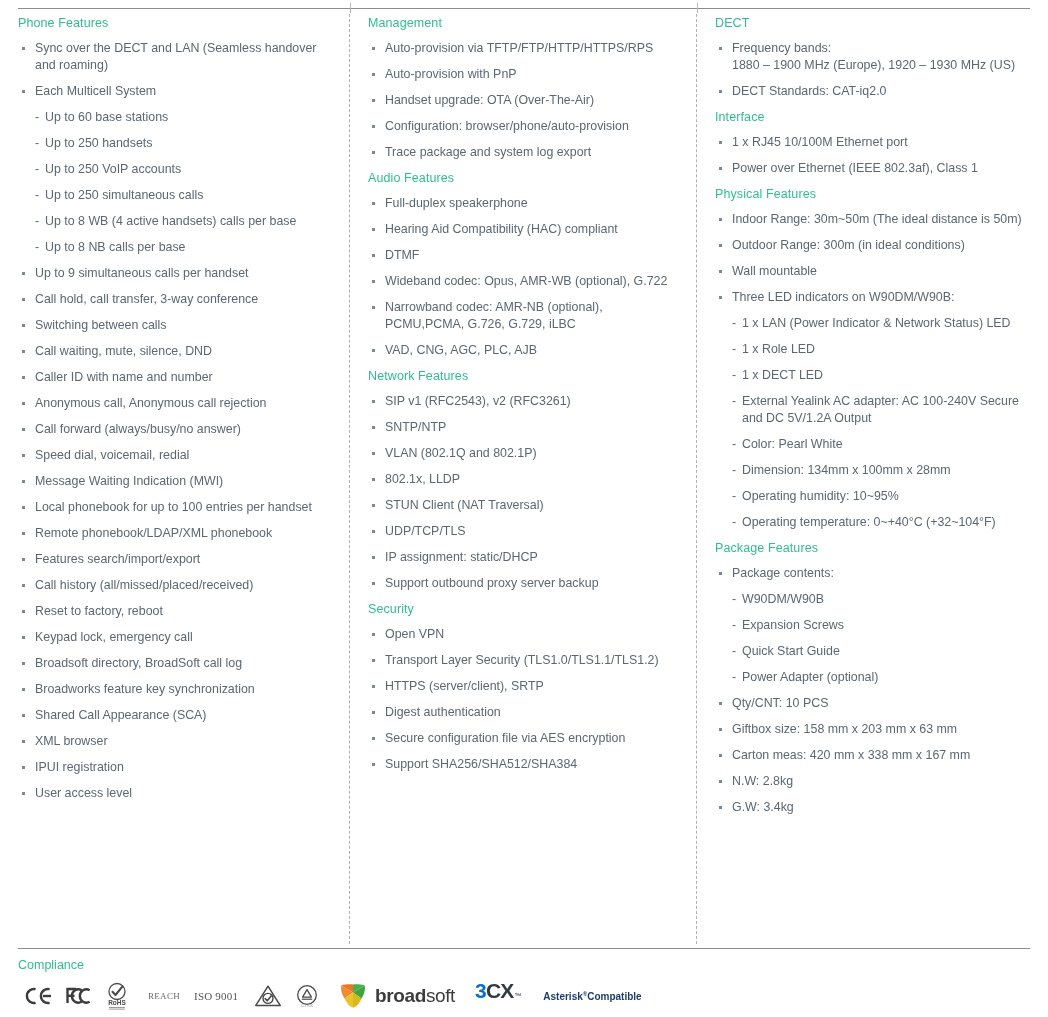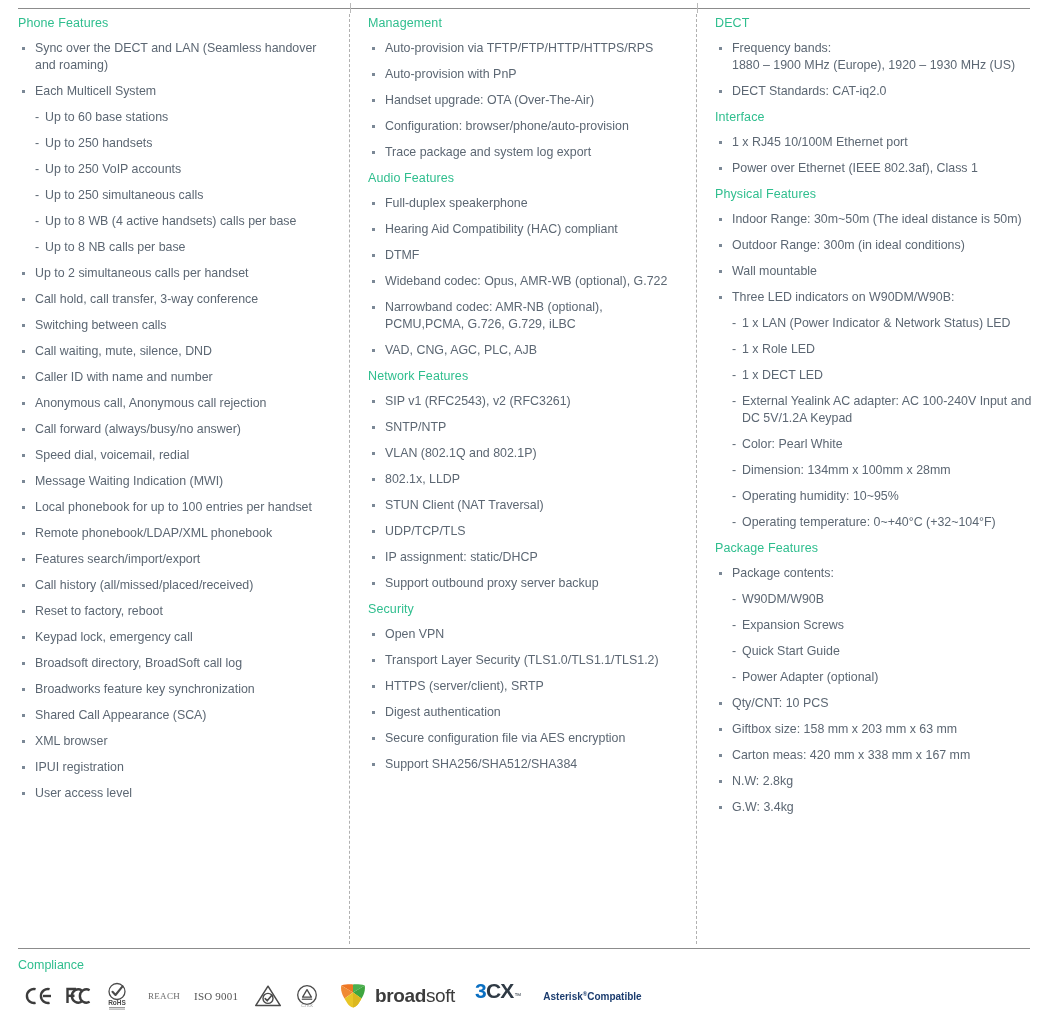--- a/index.html
+++ b/index.html
@@ -145,21 +145,21 @@
         <ul class="feat">
           <li><span>Sync over the DECT and LAN (Seamless handover and roaming)</span></li>
           <li><span>Each Multicell System</span><ul class="sub">
               <li>Up to 60 base stations</li>
               <li>Up to 250 handsets</li>
               <li>Up to 250 VoIP accounts</li>
               <li>Up to 250 simultaneous calls</li>
               <li>Up to 8 WB (4 active handsets) calls per base</li>
               <li>Up to 8 NB calls per base</li>
             </ul></li>
-          <li><span>Up to 2 simultaneous calls per handset</span></li>
+          <li><span>Up to 9 simultaneous calls per handset</span></li>
           <li><span>Call hold, call transfer, 3-way conference</span></li>
           <li><span>Switching between calls</span></li>
           <li><span>Call waiting, mute, silence, DND</span></li>
           <li><span>Caller ID with name and number</span></li>
           <li><span>Anonymous call, Anonymous call rejection</span></li>
           <li><span>Call forward (always/busy/no answer)</span></li>
           <li><span>Speed dial, voicemail, redial</span></li>
           <li><span>Message Waiting Indication (MWI)</span></li>
           <li><span>Local phonebook for up to 100 entries per handset</span></li>
           <li><span>Remote phonebook/LDAP/XML phonebook</span></li>
@@ -241,21 +241,21 @@
       <div class="section">
         <h2 class="section-title">Physical Features</h2>
         <ul class="feat">
           <li><span>Indoor Range: 30m~50m (The ideal distance is 50m)</span></li>
           <li><span>Outdoor Range: 300m (in ideal conditions)</span></li>
           <li><span>Wall mountable</span></li>
           <li><span>Three LED indicators on W90DM/W90B:</span><ul class="sub">
               <li>1 x LAN (Power Indicator &amp; Network Status) LED</li>
               <li>1 x Role LED</li>
               <li>1 x DECT LED</li>
-              <li>External Yealink AC adapter: AC 100-240V Input and DC 5V/1.2A Keypad</li>
+              <li>External Yealink AC adapter: AC 100-240V Secure and DC 5V/1.2A Output</li>
               <li>Color: Pearl White</li>
               <li>Dimension: 134mm x 100mm x 28mm</li>
               <li>Operating humidity: 10~95%</li>
               <li>Operating temperature: 0~+40°C (+32~104°F)</li>
             </ul></li>
         </ul>
       </div>
       <div class="section">
         <h2 class="section-title">Package Features</h2>
         <ul class="feat">

